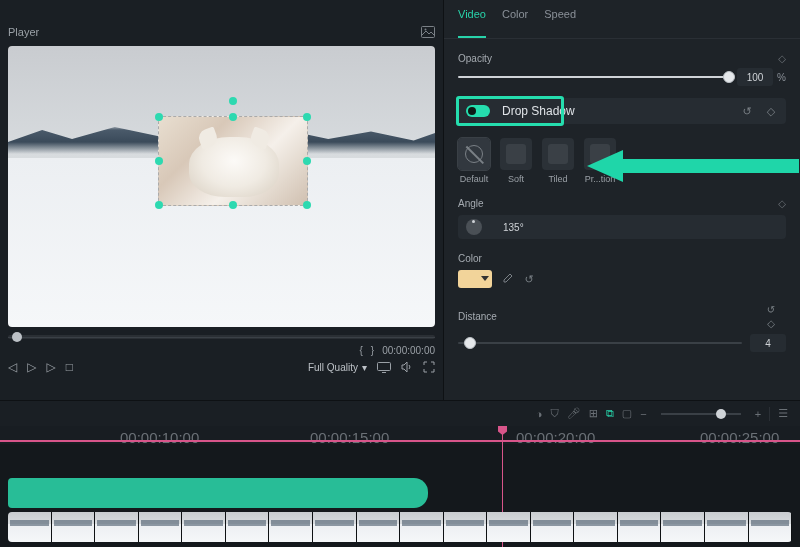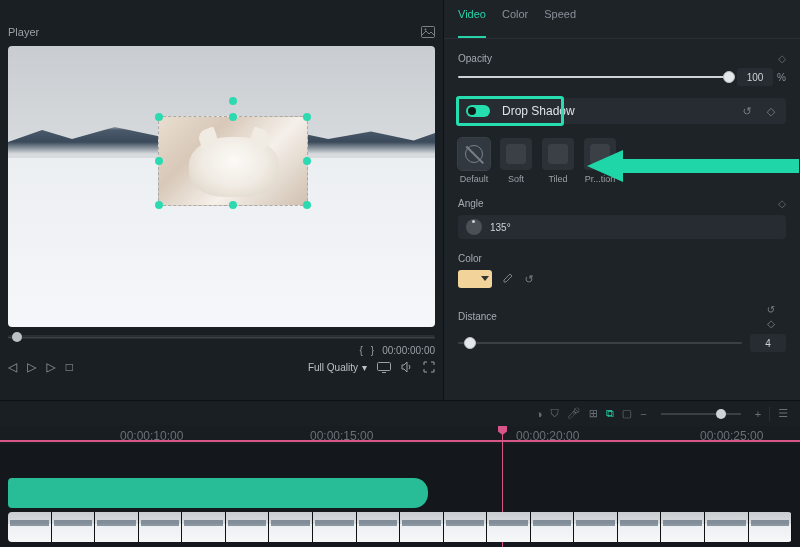--- a/index.html
+++ b/index.html
@@ -72,41 +72,41 @@
 .arrow-head { width: 0; height: 0; border-top: 16px solid transparent; border-bottom: 16px solid transparent; border-right: 36px solid #1fd6a9; position: absolute; top: -1px; left: -2px; }
 
 .type-options { display: flex; gap: 10px; margin-top: 6px; }
 .type-item { text-align: center; font-size: 9px; color: #9aa0a6; }
 .type-swatch { width: 32px; height: 32px; border-radius: 4px; background: #2b3137; margin-bottom: 4px; display: flex; align-items: center; justify-content: center; }
 .type-item.sel .type-swatch { background: #32383f; outline: 1px solid #3a4046; }
 .type-default-icon { width: 18px; height: 18px; border: 1.5px solid #7a8086; border-radius: 50%; position: relative; }
 .type-default-icon::after { content: ""; position: absolute; width: 24px; height: 1.5px; background: #7a8086; top: 8px; left: -3px; transform: rotate(45deg); }
 .type-square { width: 20px; height: 20px; background: #3a4046; border-radius: 3px; }
 
-.angle-row { display: flex; align-items: center; gap: 8px; background: #262c32; border-radius: 4px; padding: 4px 8px; }
+.angle-row { display: flex; align-items: center; gap: 21px; background: #262c32; border-radius: 4px; padding: 4px 8px; }
 .angle-dial { width: 16px; height: 16px; border-radius: 50%; background: #4a5056; position: relative; }
 .angle-dot { position: absolute; width: 3px; height: 3px; border-radius: 50%; background: #cfd3d7; top: 1px; left: 6px; }
 .angle-val { font-size: 10px; color: #cfd3d7; }
 
 .color-row { display: flex; align-items: center; gap: 8px; }
 .color-swatch2 { width: 34px; height: 18px; border-radius: 3px; background: #f2d49a; position: relative; }
 .color-swatch2::after { content: ""; position: absolute; right: 3px; top: 6px; border-left: 4px solid transparent; border-right: 4px solid transparent; border-top: 5px solid #333; }
 .icon-btn { width: 14px; height: 14px; color: #7a8086; cursor: pointer; display: flex; align-items: center; justify-content: center; }
 
 
 .timeline-bar { height: 26px; background: #1a1f24; display: flex; align-items: center; justify-content: flex-end; gap: 8px; padding: 0 12px; border-top: 1px solid #0e1114; }
 .tl-icon { color: #6a7076; font-size: 11px; cursor: pointer; }
 .tl-icon.accent { color: #28d3aa; }
 .zoom-slider { width: 80px; height: 2px; background: #3a4046; position: relative; margin: 0 6px; }
 .zoom-thumb { position: absolute; left: 55px; top: -4px; width: 10px; height: 10px; border-radius: 50%; background: #cfd3d7; }
 .tl-divider { width: 1px; height: 14px; background: #2a2f35; }
 
 .timeline { flex: 1; background: #14181c; position: relative; overflow: hidden; }
 .ruler { height: 18px; position: relative; background: #181d22; }
-.tick-label { position: absolute; top: 3px; font-size: 12px; color: #6a7076; }
+.tick-label { position: absolute; top: 3px; font-size: 15px; color: #6a7076; }
 .playhead { position: absolute; top: 0; bottom: 0; width: 1px; background: #d8558a; }
 .playhead-head { position: absolute; top: 0; left: -4px; width: 9px; height: 9px; background: #d8558a; clip-path: polygon(0 0, 100% 0, 100% 60%, 50% 100%, 0 60%); }
 .playhead-line { position: absolute; top: 14px; left: 0; right: 0; height: 2px; background: #d8558a; }
 
 .track-green { position: absolute; top: 52px; left: 8px; width: 420px; height: 30px; background: #28bd97; border-radius: 4px 14px 14px 4px; }
 .track-thumbs { position: absolute; top: 86px; left: 8px; width: 784px; height: 30px; border-radius: 4px; overflow: hidden; display: flex; }
 .thumb-frame { flex: 1; background: linear-gradient(to bottom, #c9ccd0 0%, #d8dcdf 40%, #eceff2 40%, #f5f7f9 100%); border-right: 1px solid #0e1114; position: relative; }
 .thumb-frame::after { content: ""; position: absolute; top: 8px; left: 2px; right: 2px; height: 6px; background: #4a5a6a; opacity: 0.6; }
 
 svg { display: block; }

